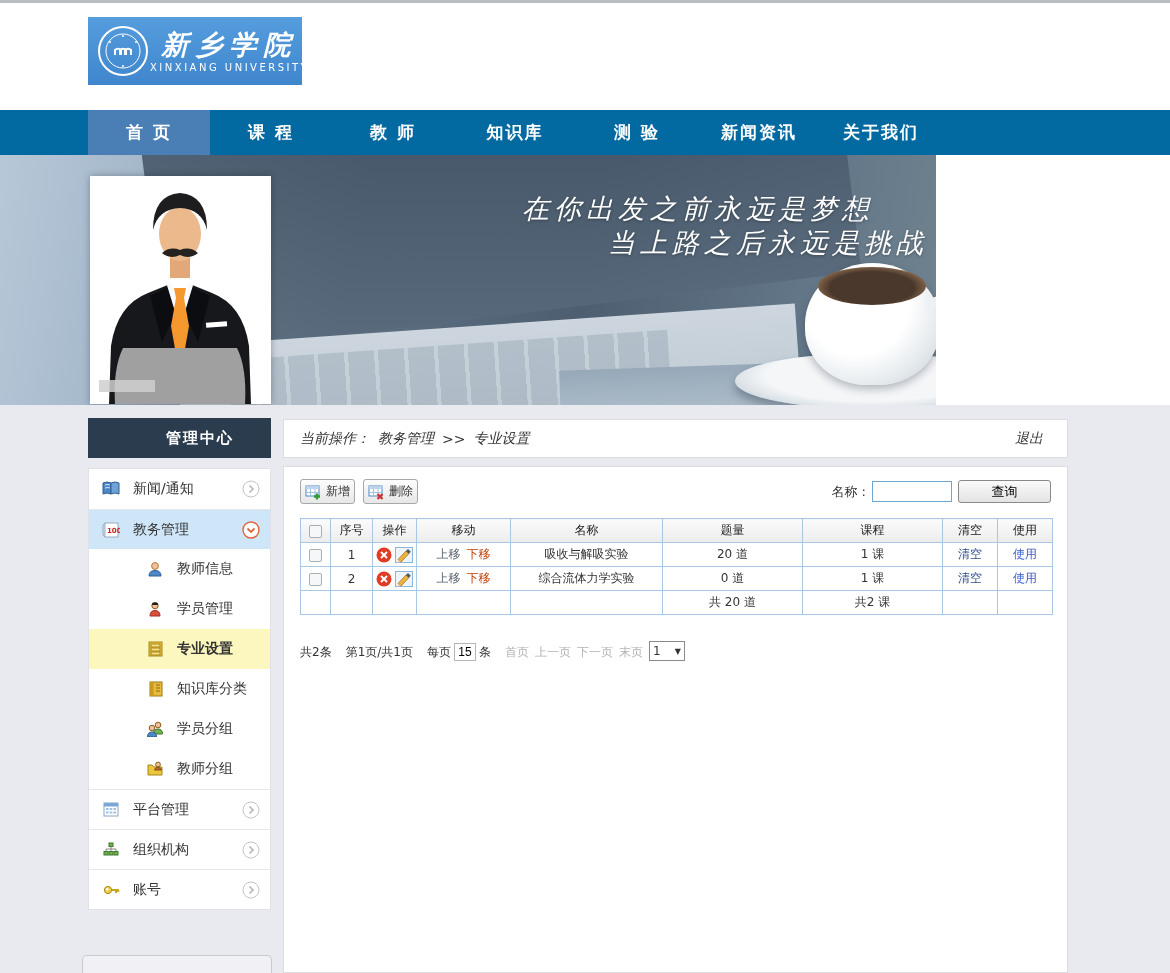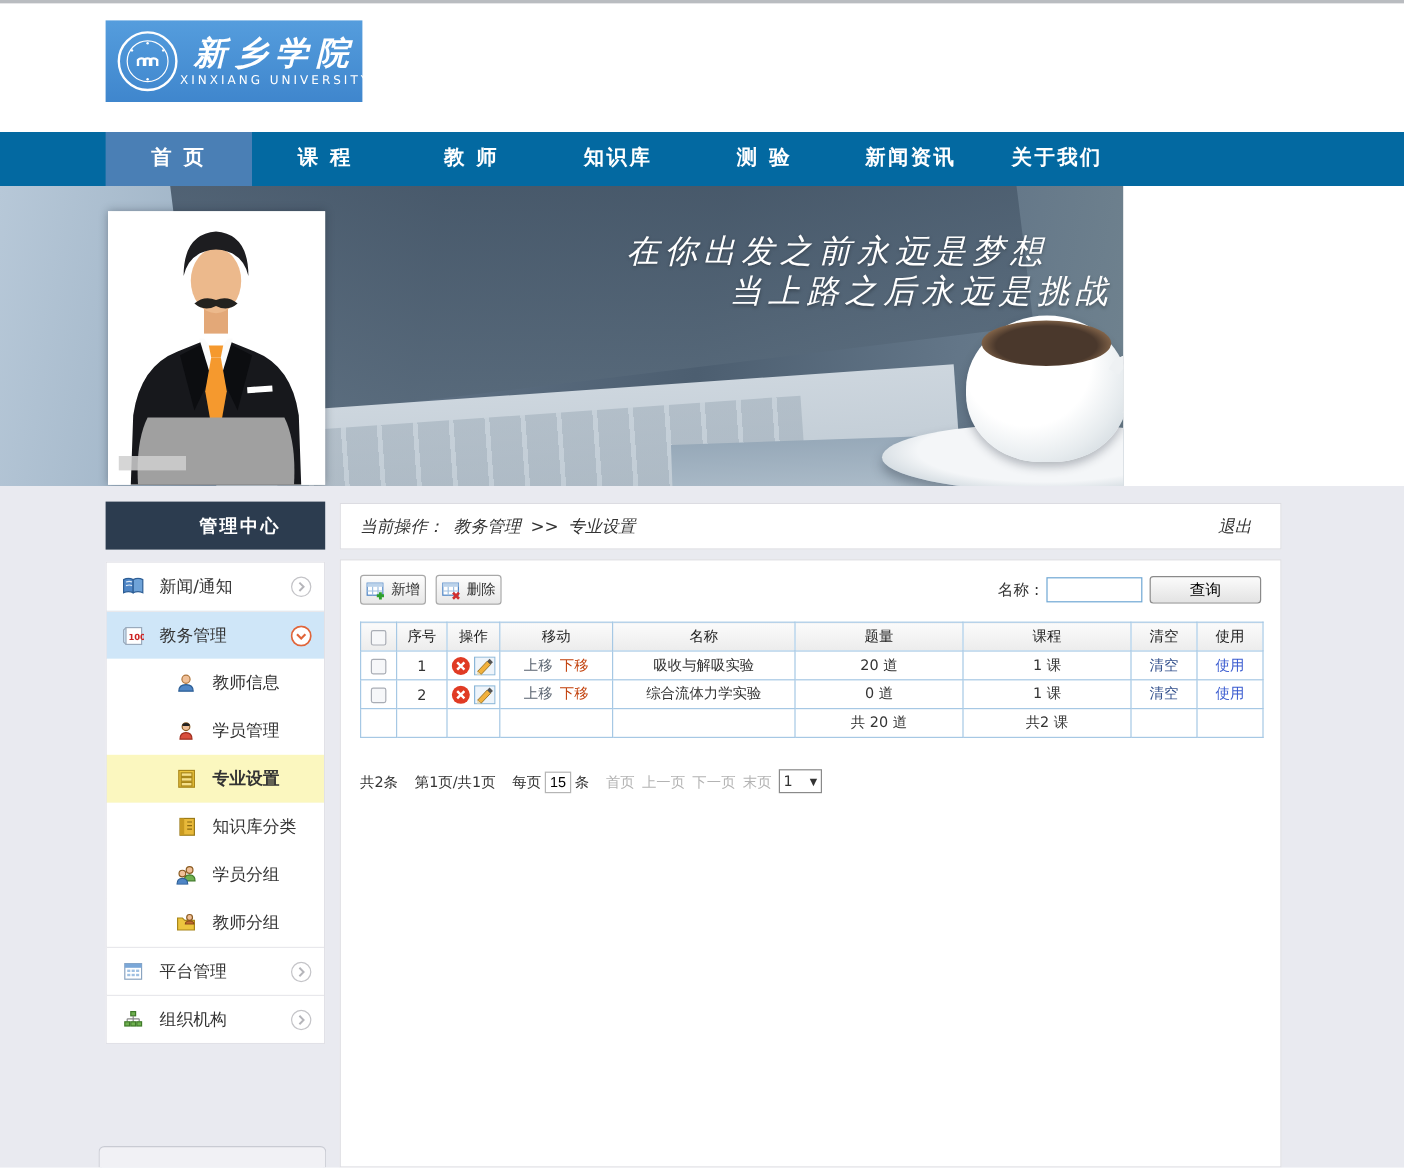--- a/index.html
+++ b/index.html
@@ -340,20 +340,36 @@
     </span>
     <span class="sb-label">组织机构</span>
     <span class="chev">
       <svg width="18" height="18" viewBox="0 0 18 18">
           <circle cx="9" cy="9" r="8" fill="#fff" stroke="#c4c4c8"></circle>
           <path d="M7.5,5.5 L11,9 L7.5,12.5" fill="none" stroke="#b5b5ba" stroke-width="1.6"></path>
         </svg>
     </span>
   </div>
 
+  <div class="sb-item sep">
+    <span class="sb-ico">
+      <svg width="17" height="14" viewBox="0 0 17 14">
+          <circle cx="5" cy="7" r="3.6" fill="#f2cf4a" stroke="#a8861a"></circle>
+          <circle cx="4.2" cy="6.2" r="1.2" fill="#fff"></circle>
+          <path d="M8.5,7 L16,7 M13,7 L13,10 M15.2,7 L15.2,9" stroke="#caa524" stroke-width="2" fill="none"></path>
+        </svg>
+    </span>
+    <span class="sb-label">账号</span>
+    <span class="chev">
+      <svg width="18" height="18" viewBox="0 0 18 18">
+          <circle cx="9" cy="9" r="8" fill="#fff" stroke="#c4c4c8"></circle>
+          <path d="M7.5,5.5 L11,9 L7.5,12.5" fill="none" stroke="#b5b5ba" stroke-width="1.6"></path>
+        </svg>
+    </span>
+  </div>
 </div>
 
 <div class="abs sb-footer-box"></div>
 
 <div class="abs breadcrumb">
   <span>当前操作：</span>
   <span>教务管理</span>
   <span>&gt;&gt;</span>
   <span>专业设置</span>
   <span class="logout">退出</span>

